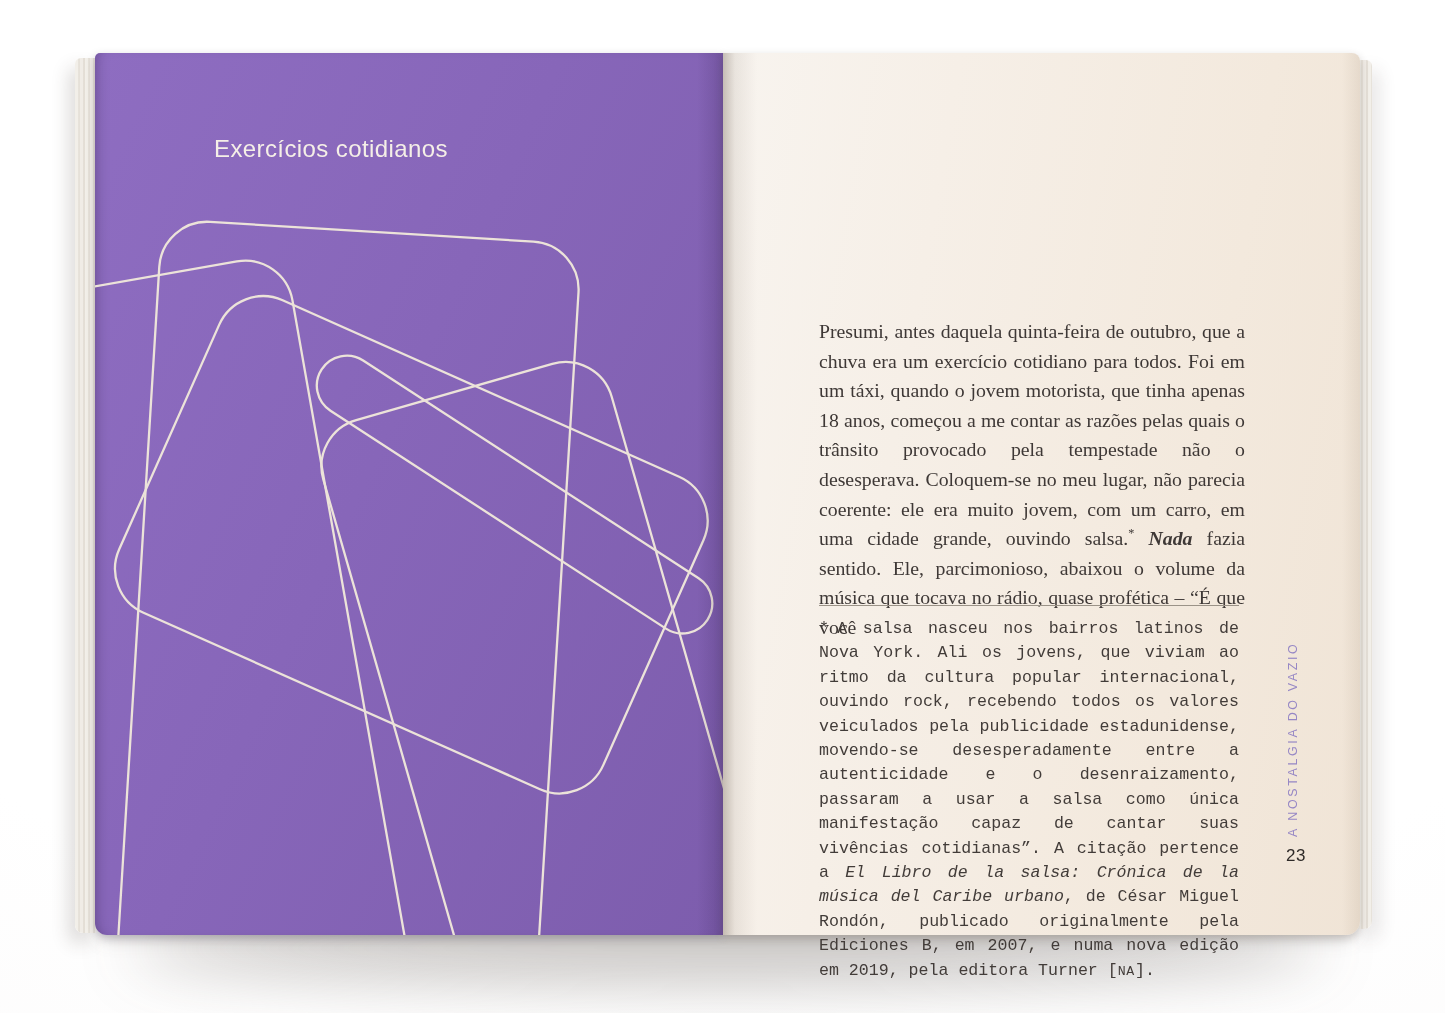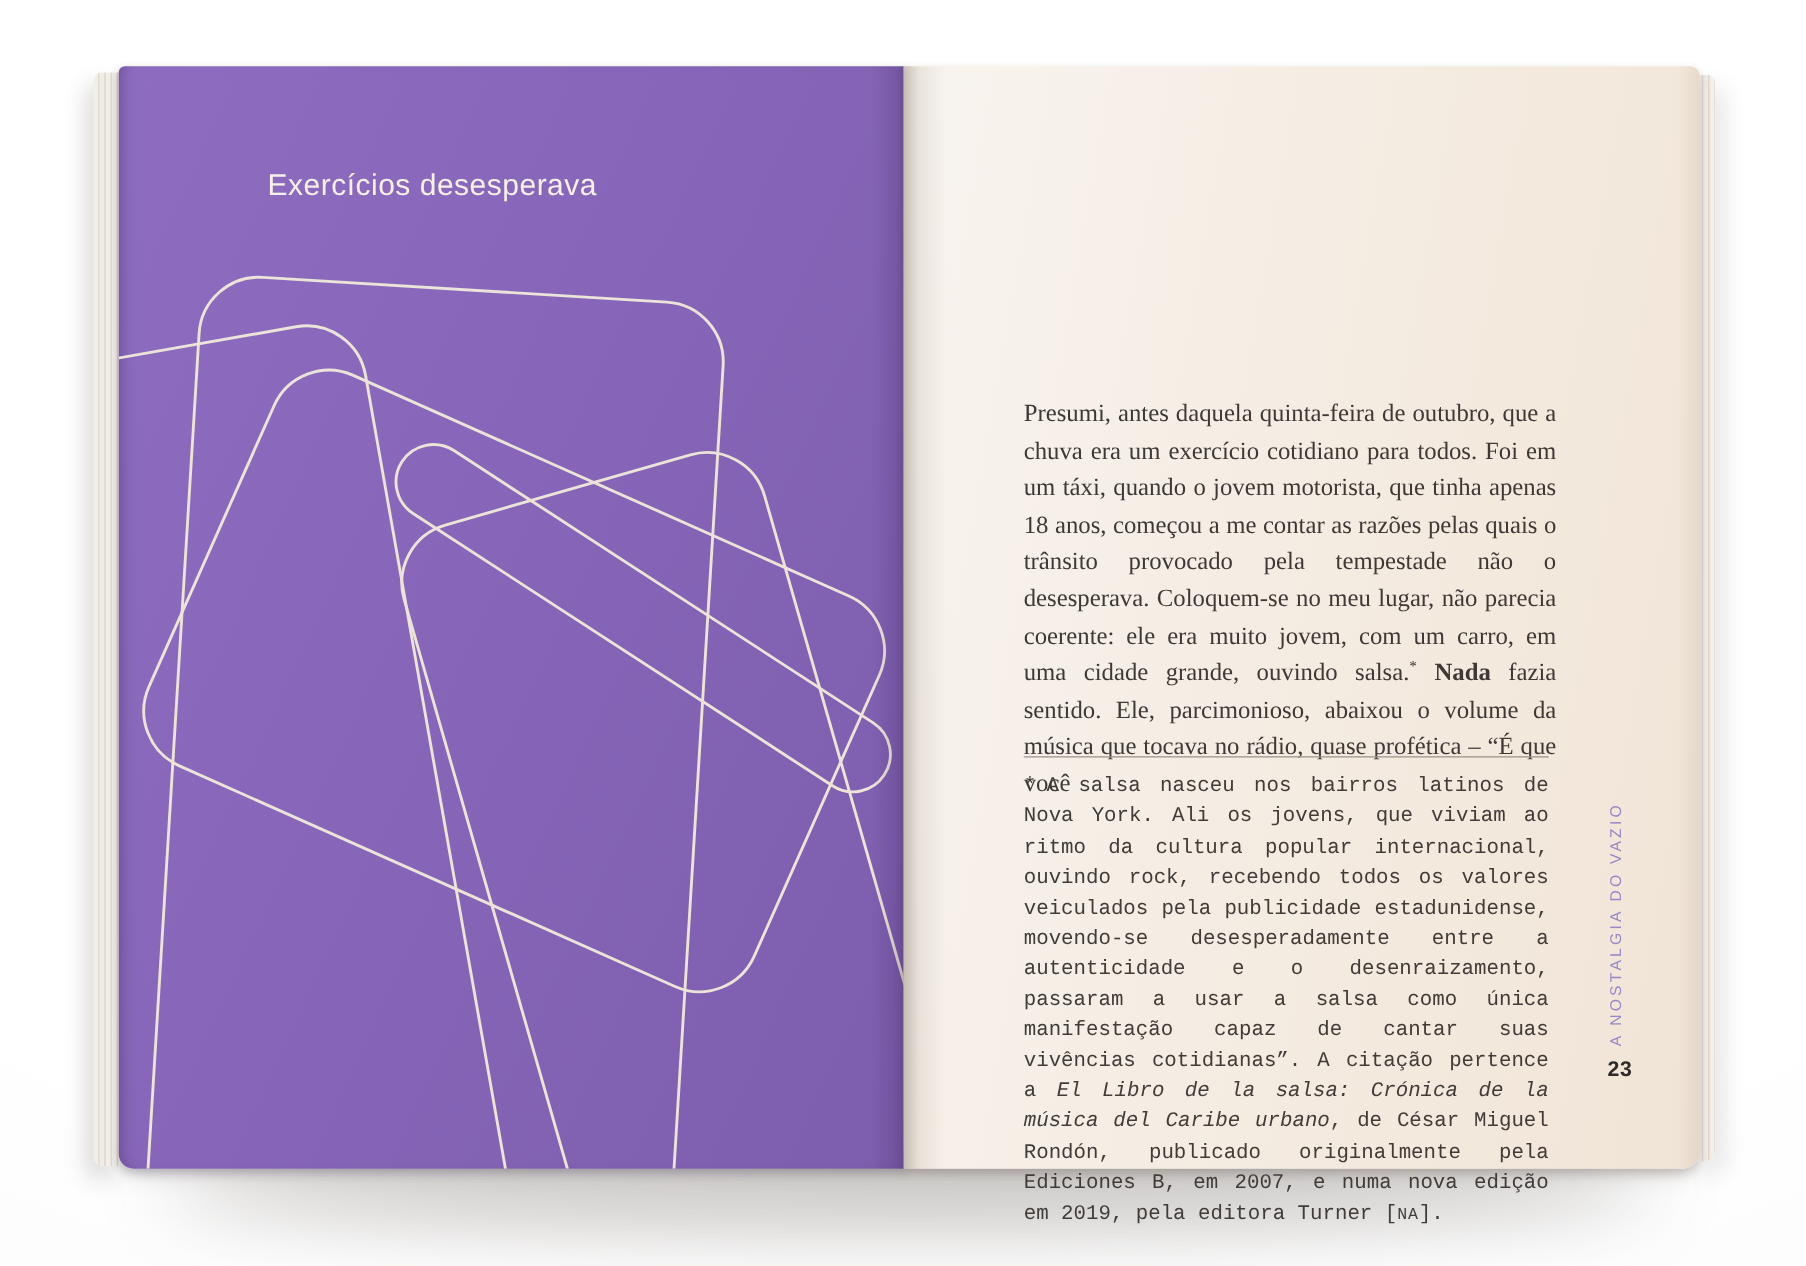--- a/index.html
+++ b/index.html
@@ -63,40 +63,40 @@
     font-size:24px;font-weight:500;letter-spacing:0.4px;color:#f5efe7;
   }
   .line-art{position:absolute;left:0;top:0;}
   .line-art rect{fill:none;stroke:#ece3d9;stroke-width:2.3px;}
   
   .body-text{
     position:absolute;left:96px;top:264px;width:426px;margin:0;
     font-size:19.8px;line-height:29.6px;color:#3e3836;
     text-align:justify;
   }
-  .seg-bold{font-weight:700;}
+  .seg-bold{font-weight:700;font-style:italic;}
   .seg-italic{font-style:italic;}
   .seg-superscript{vertical-align:super;font-size:0.62em;line-height:0;}
   .seg-smallcaps{font-size:0.80em;letter-spacing:0.05em;}
   .footnote{position:absolute;left:96px;top:552px;width:420px;}
   .footnote-rule{height:1px;background:#9b9388;margin:0 0 11px 0;}
   .footnote-text{
     margin:0;font-size:16.6px;line-height:24.4px;color:#423c39;text-align:justify;font-family:Liberation Mono, monospace;
   }
   .running-title{
     position:absolute;right:54px;top:598px;height:186px;width:20px;
     writing-mode:vertical-rl;transform:rotate(180deg);
     font-family:"Liberation Sans", sans-serif;
     font-size:12.5px;font-weight:500;letter-spacing:2.6px;color:#9687c5;
     white-space:nowrap;text-align:center;
   }
   .page-number{
     position:absolute;left:563px;top:793px;
     font-family:"Liberation Sans", sans-serif;
-    font-size:17px;font-weight:700;color:#2e2a28;letter-spacing:0.5px;
+    font-size:17px;font-weight:400;color:#2e2a28;letter-spacing:0.5px;
   }
 </style>
 </head>
 <body>
 
 <div class="scene">
 
   <div class="shadow-soft"></div>
   <div class="shadow-crisp"></div>
 
@@ -109,21 +109,21 @@
       <rect x="38" y="178" width="420" height="960" rx="48" transform="rotate(3.5 250 650)"></rect>
 
       <rect x="-272" y="200" width="462" height="960" rx="48" transform="rotate(-10 190 205)"></rect>
 
       <rect x="128" y="238" width="530" height="342" rx="48" transform="rotate(24 160 270)"></rect>
 
       <rect x="238" y="292" width="460" height="60" rx="30" transform="rotate(33 242 300)"></rect>
 
       <rect x="330" y="322" width="300" height="880" rx="48" transform="rotate(-16 480 760)"></rect>
     </svg>
-    <h1 class="chapter-title">Exercícios desesperava</h1>
+    <h1 class="chapter-title">Exercícios cotidianos</h1>
   </div>
 
   <div class="page right">
     <p class="body-text"><span>Presumi, antes daquela quinta-feira de outubro, que a chuva era um exercício cotidiano para todos. Foi em um táxi, quando o jovem motorista, que tinha apenas 18 anos, começou a me contar as razões pelas quais o trânsito provocado pela tempestade não o desesperava. Coloquem-se no meu lugar, não parecia coerente: ele era muito jovem, com um carro, em uma cidade grande, ouvindo salsa.</span><span class="seg-superscript">*</span><span> </span><span class="seg-bold">Nada</span><span> fazia sentido. Ele, parcimonioso, abaixou o volume da música que tocava no rádio, quase profética – “É que você</span></p>
 
     <div class="footnote">
       <div class="footnote-rule"></div>
       <p class="footnote-text"><span>* A salsa nasceu nos bairros latinos de Nova York. Ali os jovens, que viviam ao ritmo da cultura popular internacional, ouvindo rock, recebendo todos os valores veiculados pela publicidade estadunidense, movendo-se desesperadamente entre a autenticidade e o desenraizamento, passaram a usar a salsa como única manifestação capaz de cantar suas vivências cotidianas”. A citação pertence a </span><span class="seg-italic">El Libro de la salsa: Crónica de la música del Caribe urbano</span><span>, de César Miguel Rondón, publicado originalmente pela Ediciones B, em 2007, e numa nova edição em 2019, pela editora Turner [</span><span class="seg-smallcaps">NA</span><span>].</span></p>
     </div>
 

